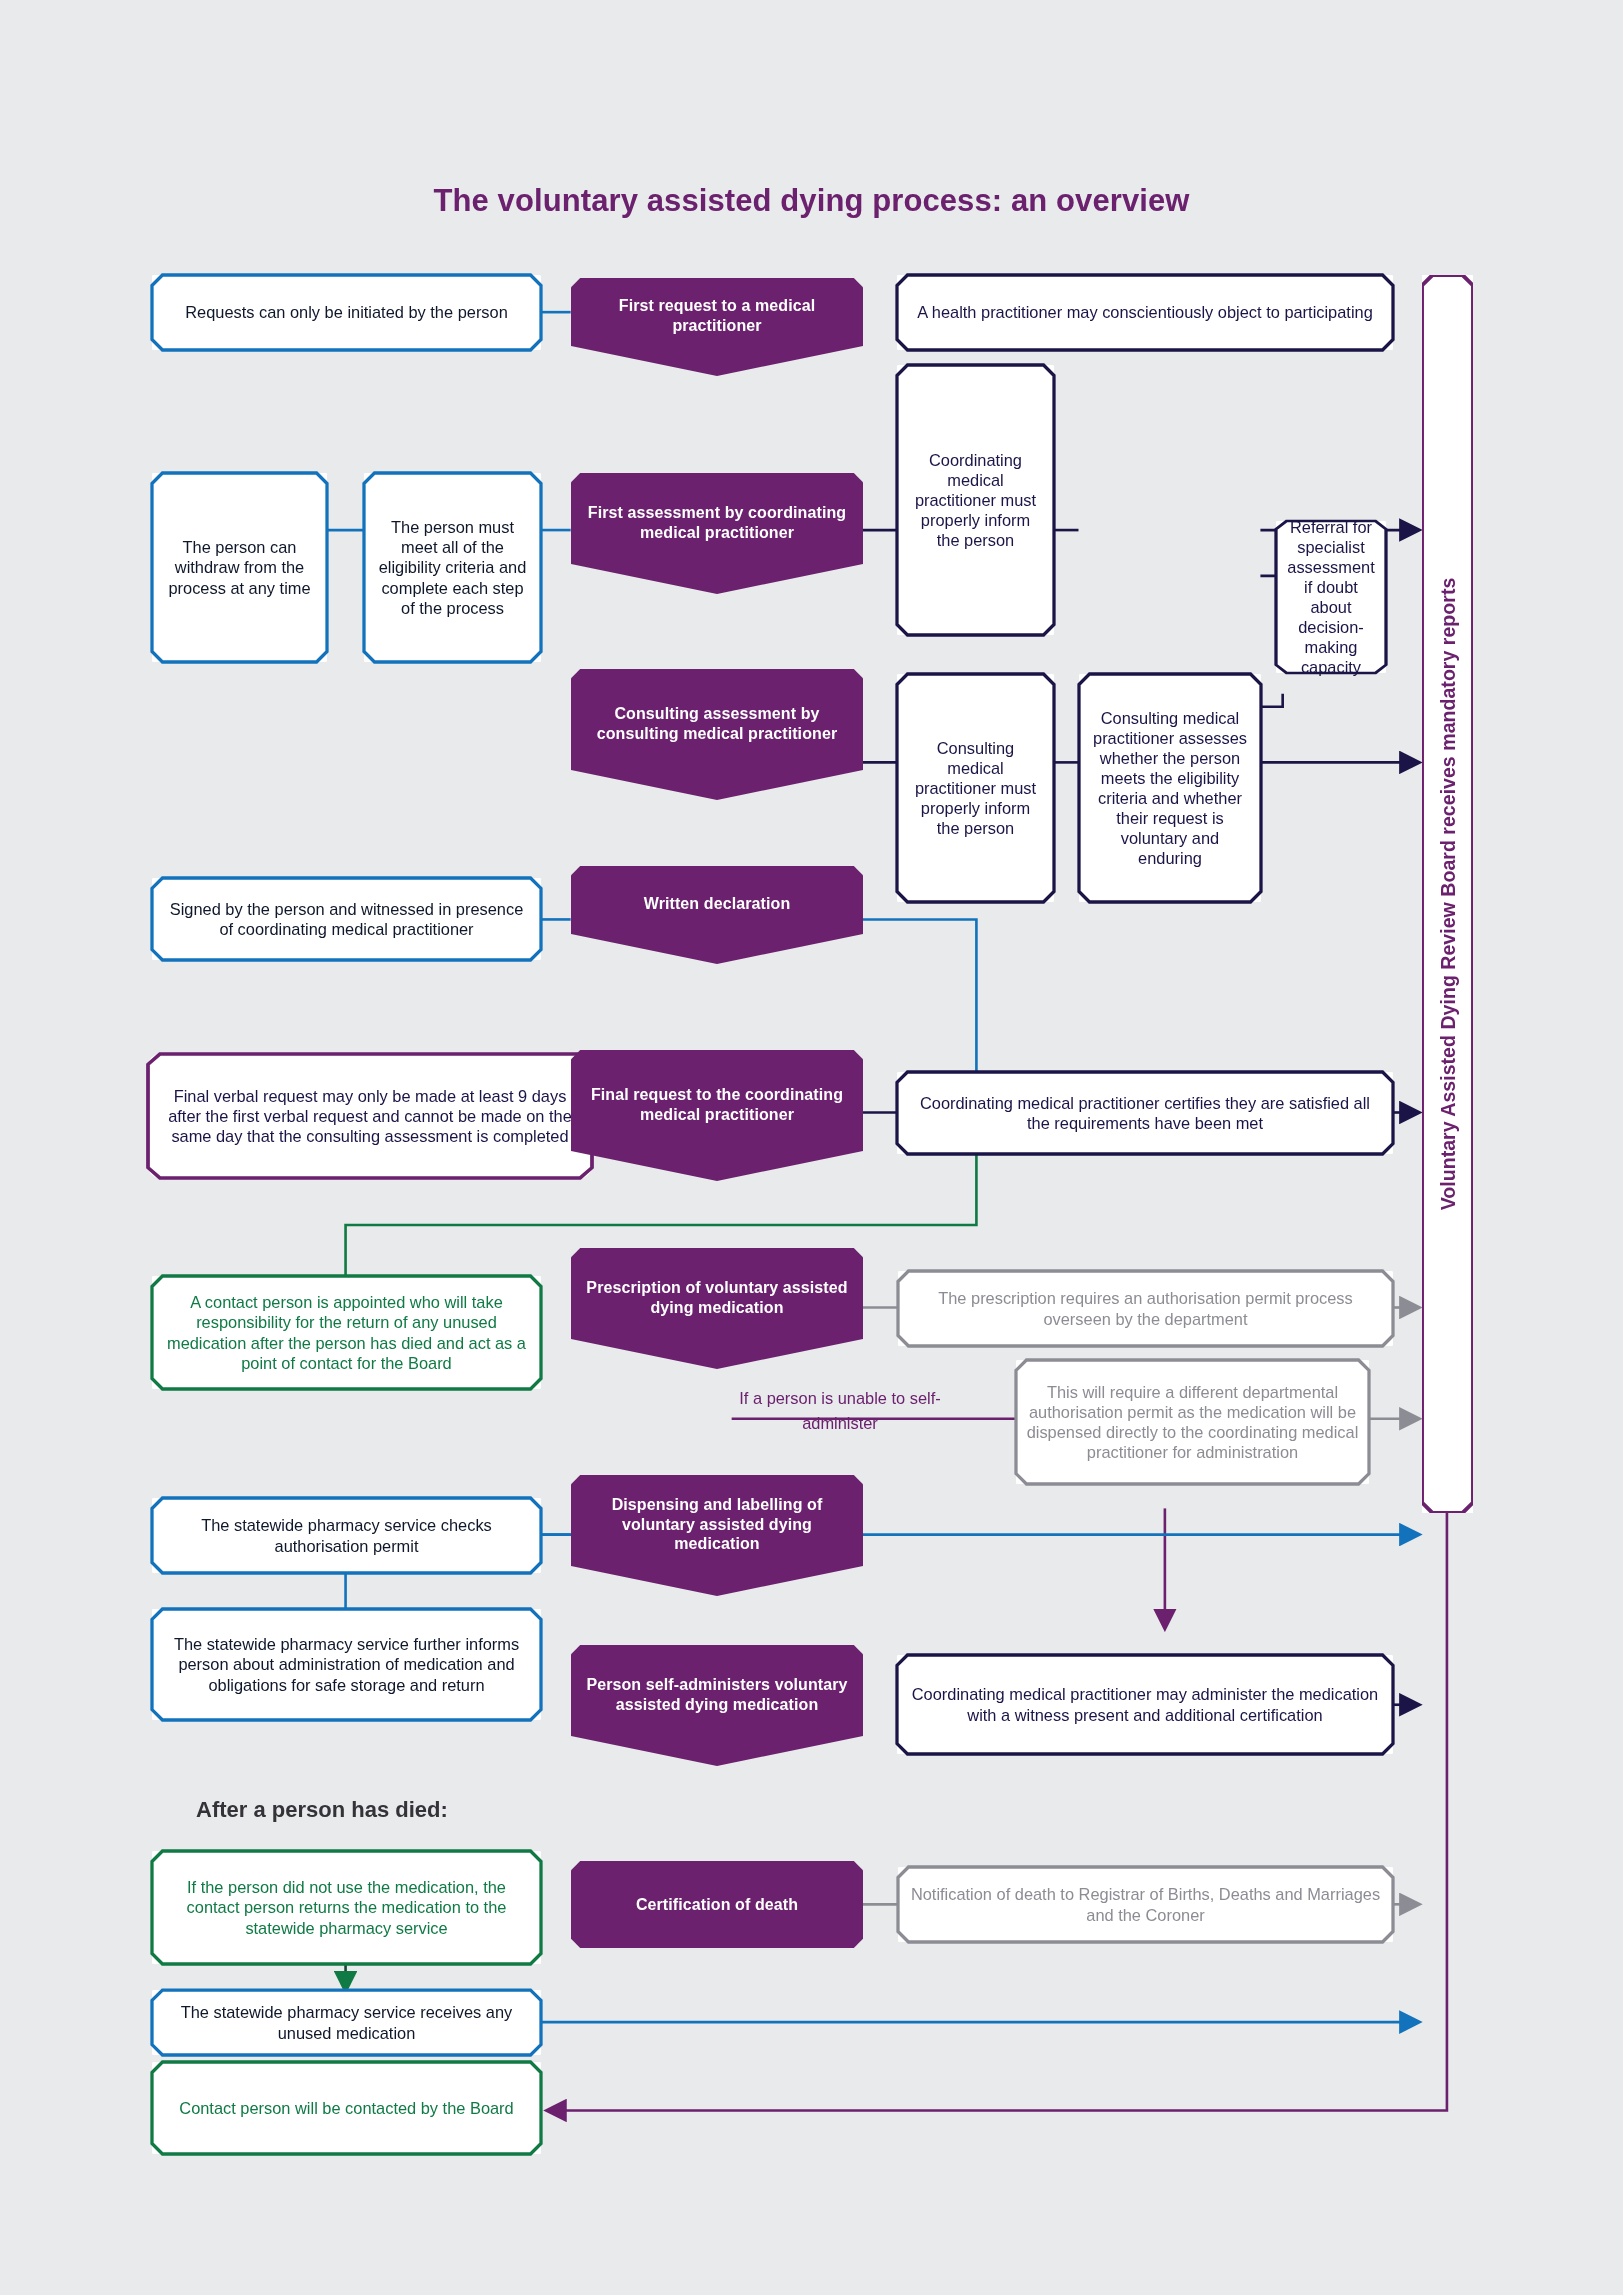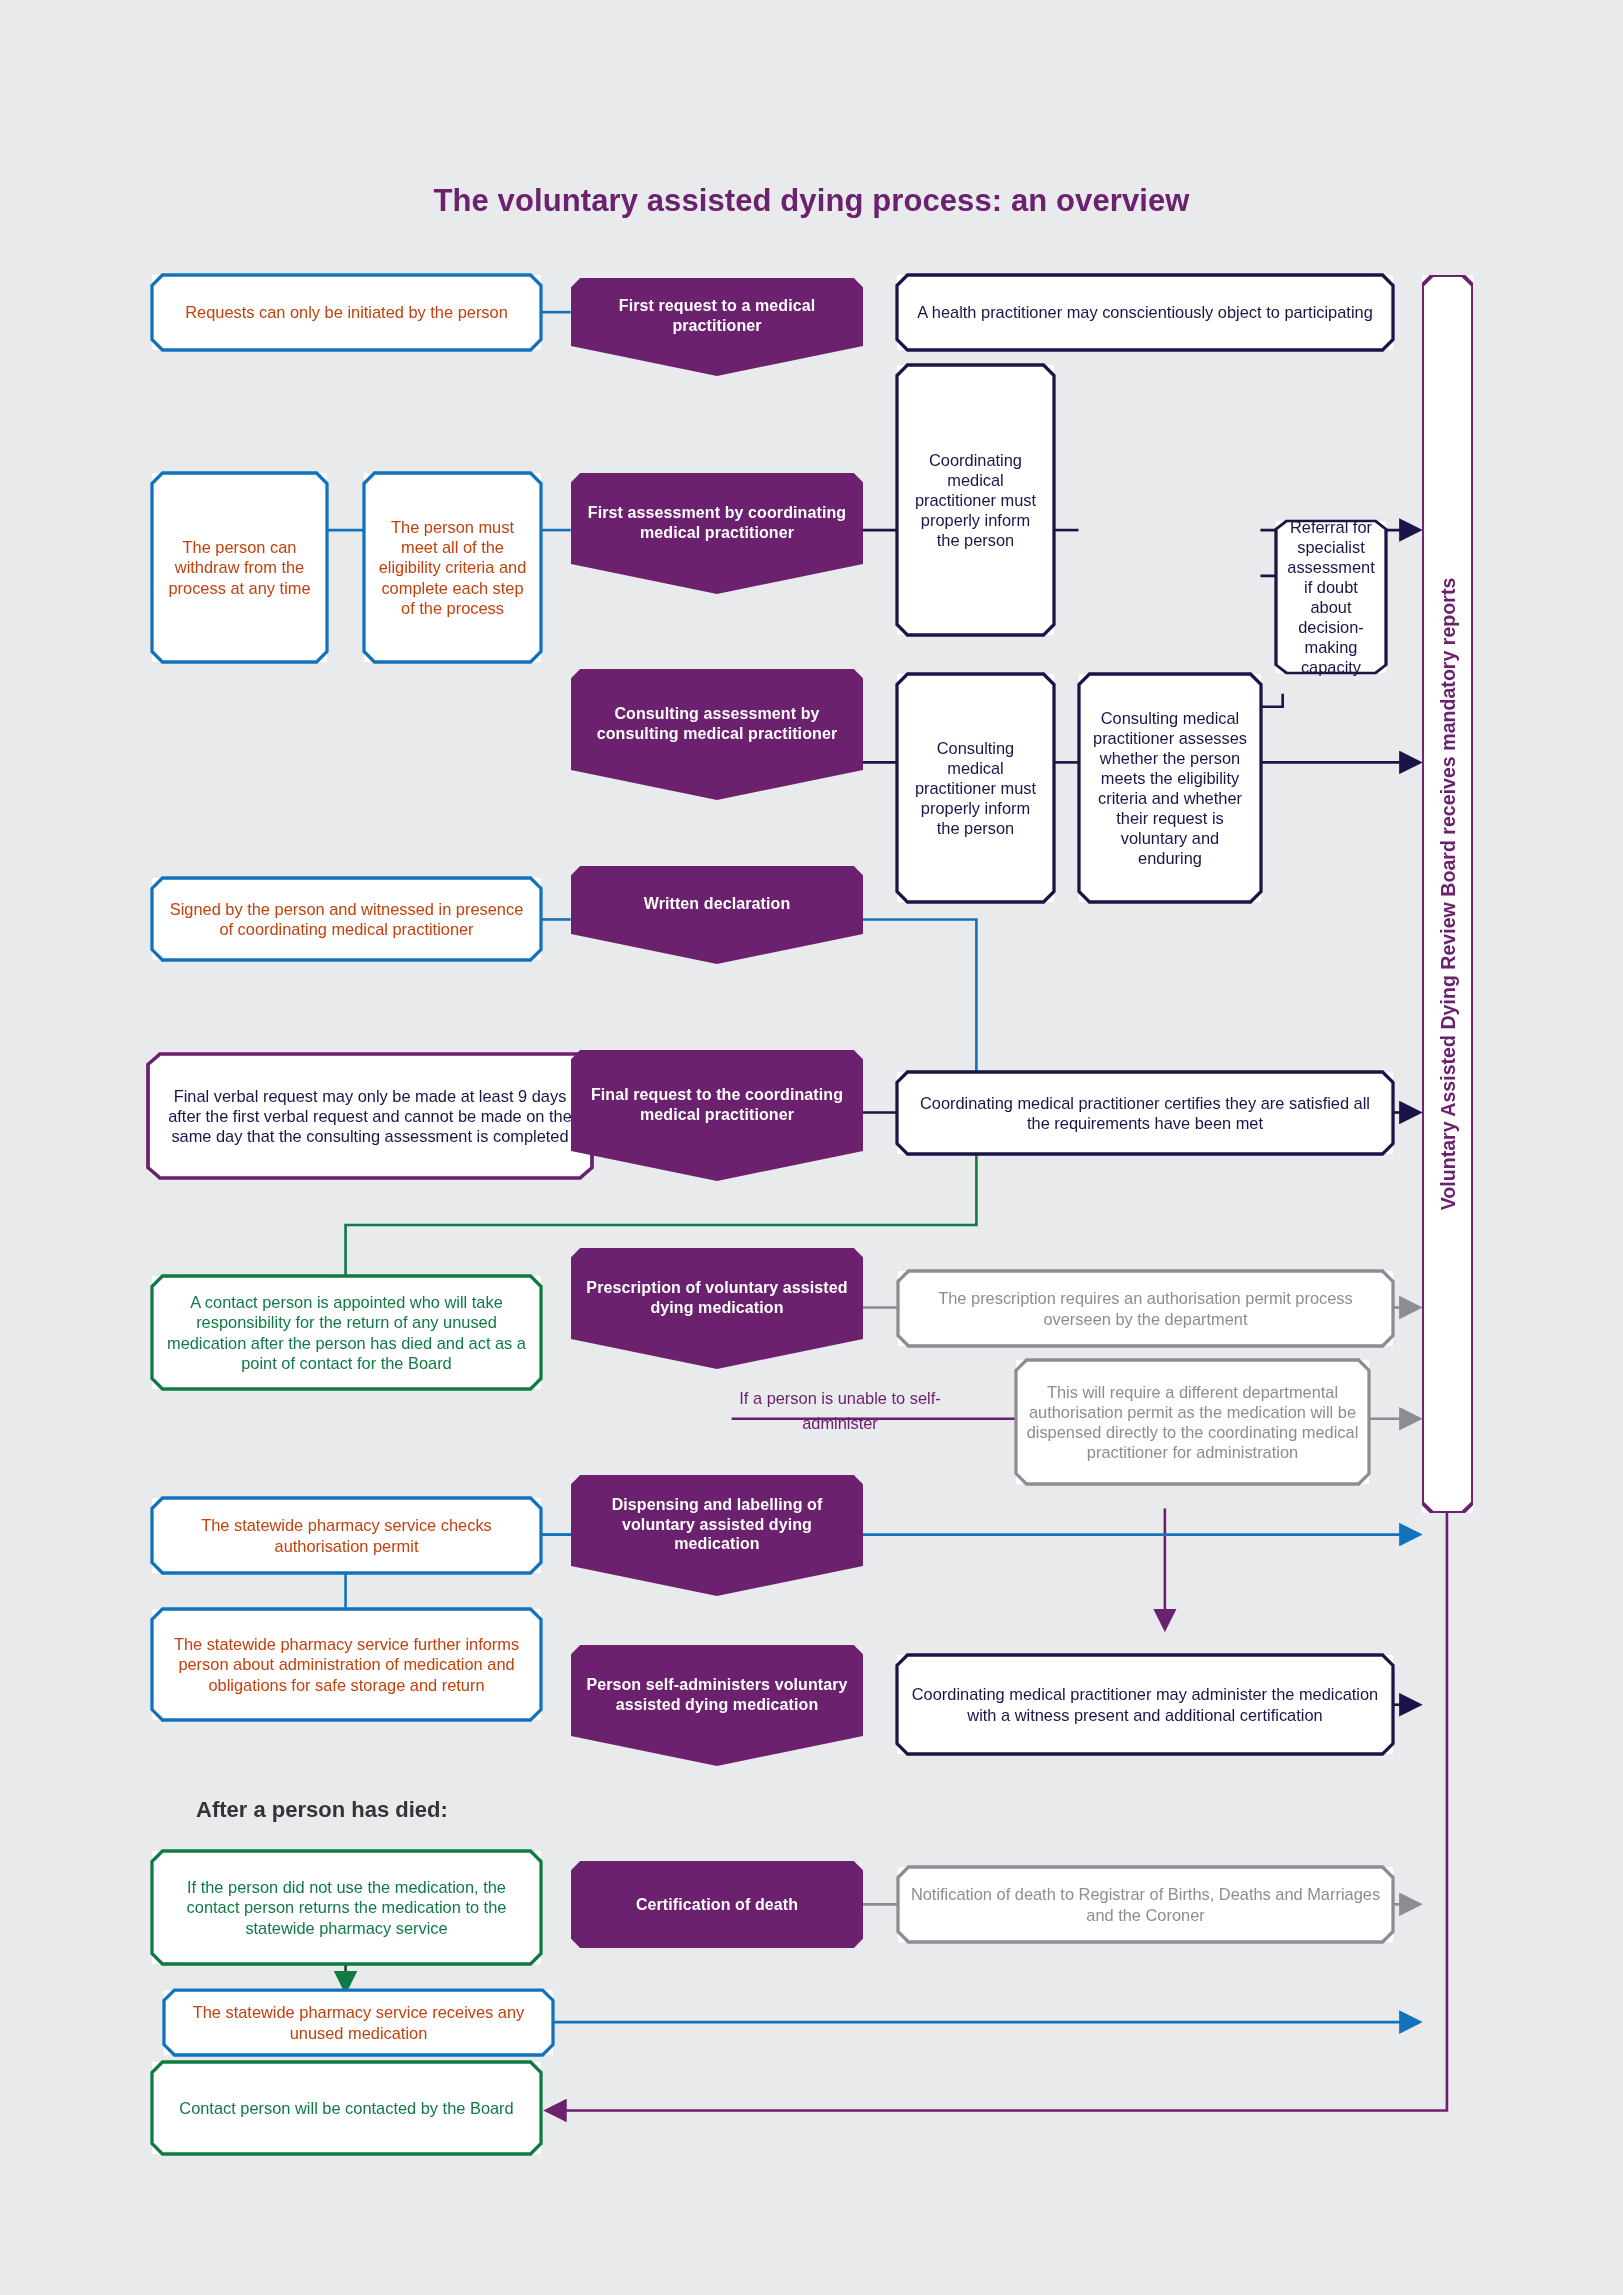--- a/index.html
+++ b/index.html
@@ -37,21 +37,21 @@
   
   .box{
     background:#ffffff;
     font-size:16.4px;
     z-index:3;
     border-radius:1.3px;
   }
   .box svg.frame{position:absolute;left:0;top:0;width:100%;height:100%;overflow:visible;}
   .box .txt{position:relative;z-index:2;}
 
-  .blue  { color:#c2410c; }
+  .blue  { color:#0f172a; }
   .navy  { color:#1B1547; }
   .green { color:#107A45; }
   .grey  { color:#8C8C94; }
 
   
   #title{
     position:absolute;left:0;top:183px;width:1623px;text-align:center;
     font-size:31px;font-weight:bold;color:#6B216E;letter-spacing:0.1px;
   }
   
@@ -238,21 +238,21 @@
     <span class="txt">The statewide pharmacy service checks authorisation permit</span>
   </div>
 
   <div class="node box blue" style="left:152px;top:1609px;width:389px;height:111px;">
     <svg class="frame" viewBox="0 0 594 170" preserveAspectRatio="none">
         <path d="M0,16 L16,0 L578,0 L594,16 L594,154 L578,170 L16,170 L0,154 Z" fill="#fff" stroke="#1273BC" stroke-width="5"></path>
       </svg>
     <span class="txt">The statewide pharmacy service further informs person about administration of medication and obligations for safe storage and return</span>
   </div>
 
-  <div class="node box blue" style="left:152px;top:1990px;width:389px;height:65px;margin-left:12px;">
+  <div class="node box blue" style="left:152px;top:1990px;width:389px;height:65px;">
     <svg class="frame" viewBox="0 0 594 100" preserveAspectRatio="none">
         <path d="M0,16 L16,0 L578,0 L594,16 L594,84 L578,100 L16,100 L0,84 Z" fill="#fff" stroke="#1273BC" stroke-width="5"></path>
       </svg>
     <span class="txt">The statewide pharmacy service receives any unused medication</span>
   </div>
 
   <div class="node box navy" style="left:897px;top:275px;width:496px;height:75px;">
     <svg class="frame" viewBox="0 0 758 114" preserveAspectRatio="none">
         <path d="M0,16 L16,0 L742,0 L758,16 L758,98 L742,114 L16,114 L0,98 Z" fill="#fff" stroke="#1B1547" stroke-width="5"></path>
       </svg>

